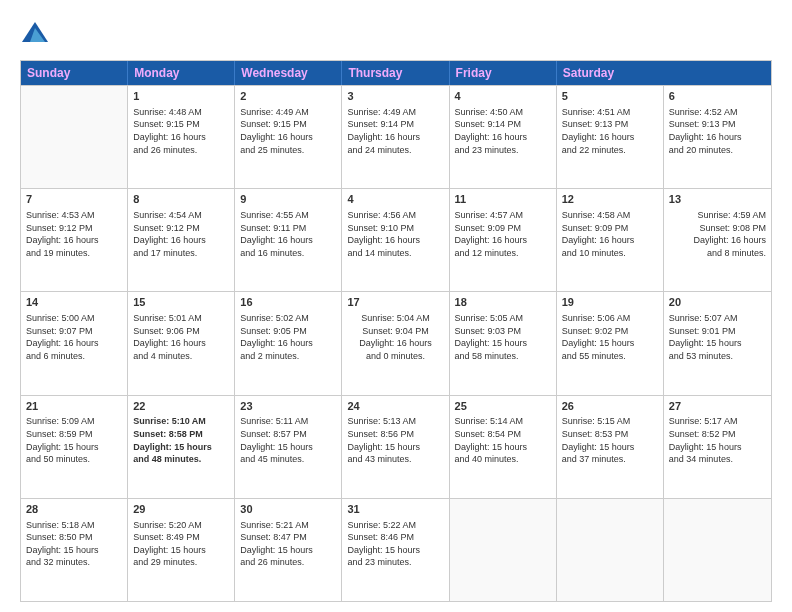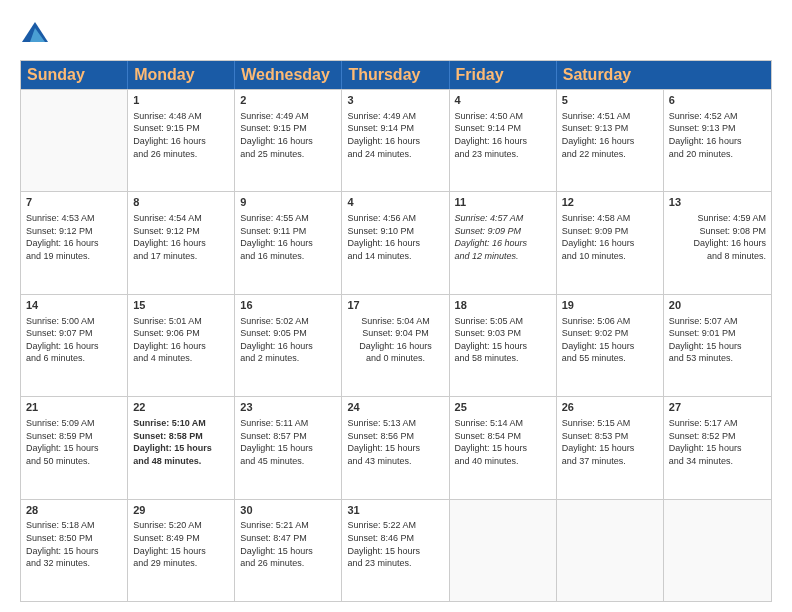--- a/index.html
+++ b/index.html
@@ -64,22 +64,22 @@
       display: flex;
       flex-direction: column;
       border: 1px solid #ccc;
     }
     .cal-header-row {
       display: grid;
       grid-template-columns: repeat(7, 1fr);
       background: #1a5ba6;
     }
     .cal-header-cell {
-      color: #fdba74;
-      font-size: 16px;
+      color: #f0abfc;
+      font-size: 12px;
       font-weight: bold;
       padding: 5px 6px;
       text-align: left;
       border-right: 1px solid #3a7bc8;
     }
     .cal-header-cell:last-child { border-right: none; }
     .cal-body {
       flex: 1;
       display: flex;
       flex-direction: column;
@@ -212,21 +212,21 @@
           </div>
           <div class="cal-cell">
             <span class="cell-date">4</span>
             <div class="cell-info" style="white-space: pre-line;">Sunrise: 4:56 AM
 Sunset: 9:10 PM
 Daylight: 16 hours
 and 14 minutes.</div>
           </div>
           <div class="cal-cell">
             <span class="cell-date">11</span>
-            <div class="cell-info" style="white-space: pre-line; font-style: italic;">Sunrise: 4:57 AM
+            <div class="cell-info" style="white-space: pre-line;">Sunrise: 4:57 AM
 Sunset: 9:09 PM
 Daylight: 16 hours
 and 12 minutes.</div>
           </div>
           <div class="cal-cell">
             <span class="cell-date">12</span>
             <div class="cell-info" style="white-space: pre-line;">Sunrise: 4:58 AM
 Sunset: 9:09 PM
 Daylight: 16 hours
 and 10 minutes.</div>

